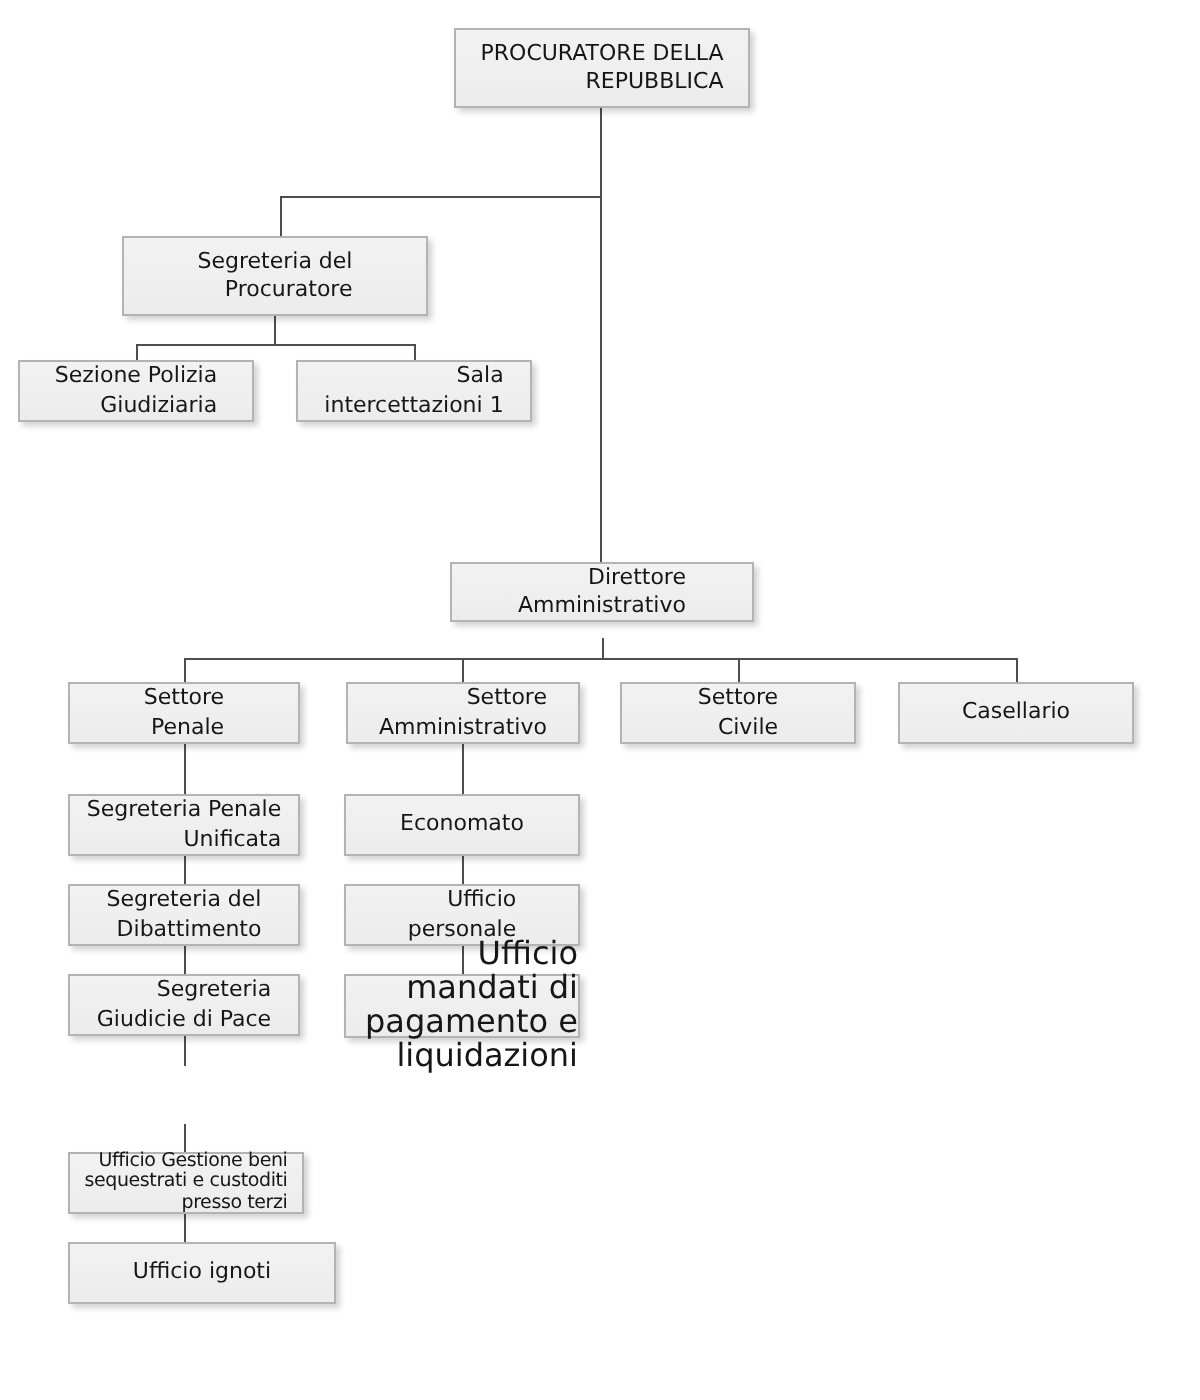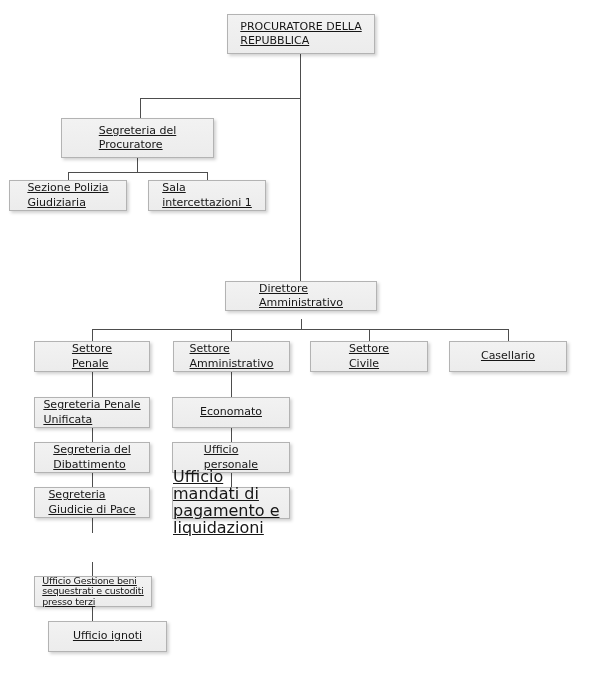--- a/index.html
+++ b/index.html
@@ -18,25 +18,24 @@
   .node {
     position: absolute;
     box-sizing: border-box;
     background: linear-gradient(180deg, #f2f2f2 0%, #ececec 100%);
     border: 1px solid #b3b3b3;
     box-shadow: 2px 2px 3px rgba(0,0,0,0.18);
     color: #161616;
     display: flex;
     align-items: center;
     justify-content: center;
-    text-align: left;
+    text-align: right;
     font-size: 11px;
     line-height: 1.28;
     white-space: pre-line;
-    text-decoration: underline;
   }
   .node.small {
     font-size: 9.5px;
     line-height: 1.12;
     letter-spacing: -0.2px;
   }
   .node.small3 {
     font-size: 16px;
     line-height: 1.05;
   }
@@ -112,21 +111,21 @@
 Dibattimento</div>
 
   <div class="node" style="left:34px;  top:487px; width:116px; height:31px;">Segreteria
 Giudicie di Pace</div>
 
 
   <div class="node small" style="left:34px; top:576px; width:118px; height:31px;">Ufficio Gestione beni
 sequestrati e custoditi
 presso terzi</div>
 
-  <div class="node" style="left:48px;  top:621px; width:119px; height:31px;">Ufficio ignoti</div>
+  <div class="node" style="left:34px;  top:621px; width:134px; height:31px;">Ufficio ignoti</div>
 
   <div class="node" style="left:172px; top:397px; width:118px; height:31px;">Economato</div>
 
   <div class="node" style="left:172px; top:442px; width:118px; height:31px;">Ufficio
 personale</div>
 
   <div class="node small3" style="left:172px; top:487px; width:118px; height:32px;">Ufficio mandati di
 pagamento e
 liquidazioni</div>
 

